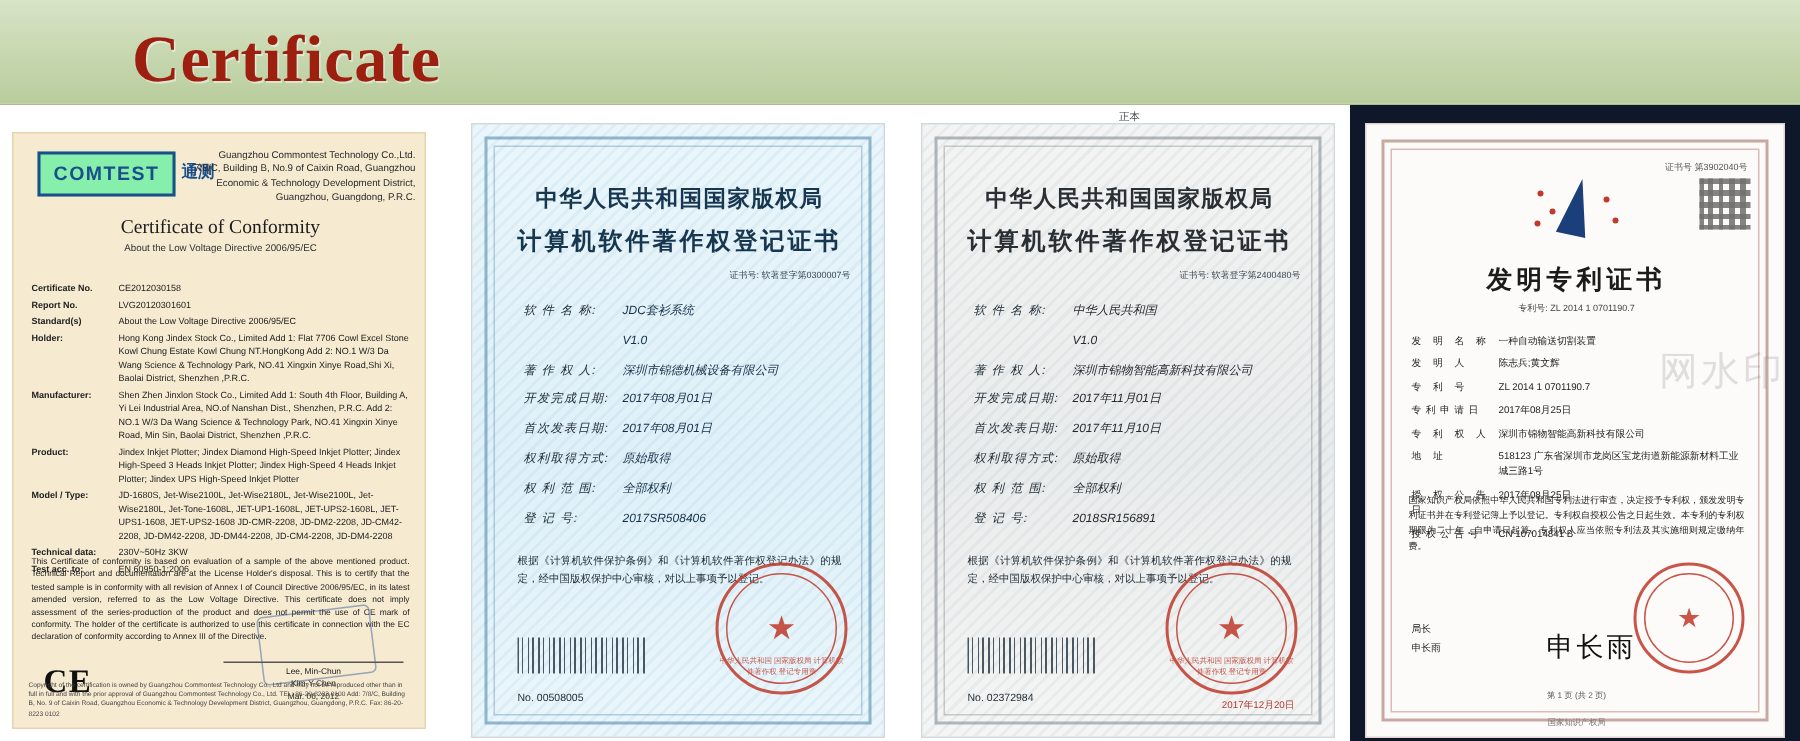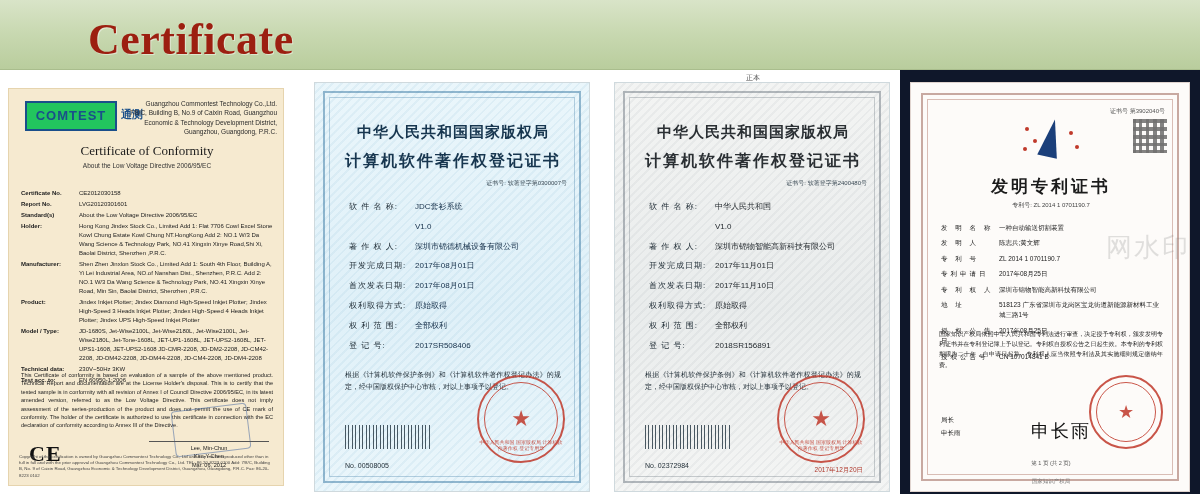--- a/index.html
+++ b/index.html
@@ -66,21 +66,21 @@
     position: absolute;
     left: 16px; top: 12px;
     width: 92px; height: 30px;
     border: 2px solid #1a4f8a;
     color: #1a4f8a;
     font-size: 13px;
     font-weight: bold;
     letter-spacing: 1px;
     text-align: center;
     line-height: 26px;
-    background: #22c55e;
+    background: #86efac;
   }
   .c1-logo-cn {
     position: absolute;
     left: 112px; top: 18px;
     font-size: 11px;
     color: #1a4f8a;
     font-weight: bold;
   }
   .c1-company {
     position: absolute;
@@ -250,20 +250,21 @@
     left: 34px; top: 118px;
     width: 212px;
   }
   .cn-row {
     display: flex;
     align-items: baseline;
     font-size: 8px;
     color: #1d2a33;
     line-height: 1.6;
     margin-bottom: 7px;
+    font-style: italic;
   }
   .cn-row .k { width: 66px; flex: 0 0 66px; letter-spacing: 1px; }
   .cn-row .v { flex: 1 1 auto; }
   .cn-row .v.val { color: #16304a; }
   .cn-row.g .v.val { color: #242a2f; }
   .cn-para {
     position: absolute;
     left: 30px; top: 286px;
     width: 216px;
     font-size: 7px;

